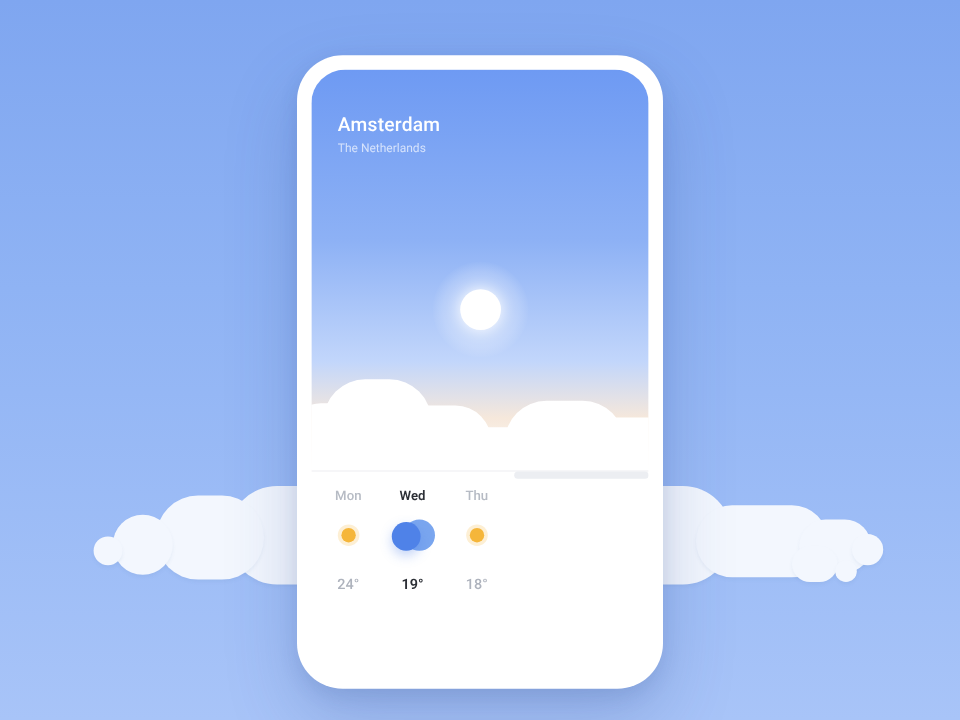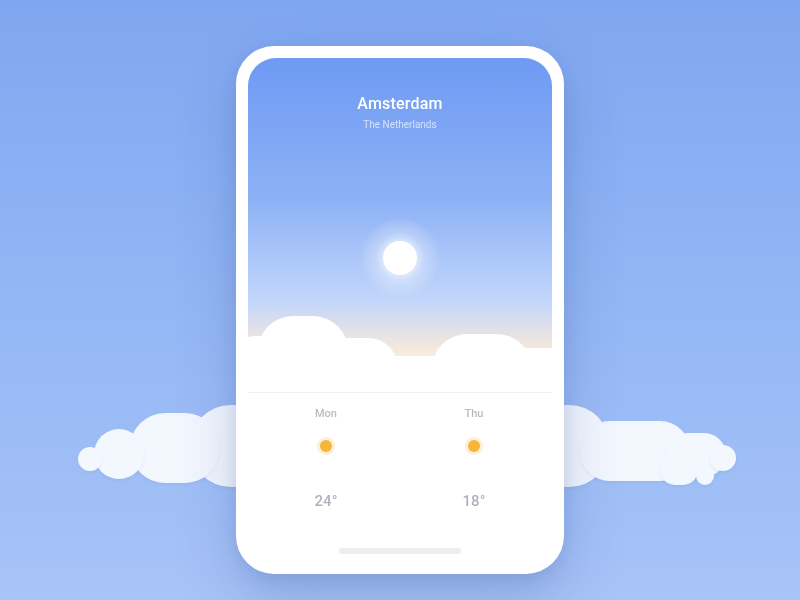--- a/index.html
+++ b/index.html
@@ -31,26 +31,25 @@
   .bg-cloud .p6 { width: 60px; height: 44px; left: 606px; top: 38px; border-radius: 30px; }
   .bg-cloud .p7 { width: 26px; height: 26px; left: 650px; top: 50px; }
   .bg-cloud .p8 { width: 38px; height: 30px; left: 600px; top: 60px; border-radius: 20px; }
   .bg-cloud .p9 { width: 18px; height: 18px; left: 636px; top: 72px; }
 
   
   .phone {
     position: absolute;
     left: 50%; top: 46px;
     transform: translateX(-50%);
-    width: 328px; height: 528px;
+    width: 305px; height: 528px;
     background: #ffffff;
     border-radius: 38px;
     box-shadow: 0 26px 60px rgba(40,70,140,0.22), 0 6px 16px rgba(40,70,140,0.12);
     padding: 12px;
-    text-align: center;
   }
   .screen {
     width: 100%; height: 100%;
     border-radius: 28px;
     overflow: hidden;
     position: relative;
     background: #fff;
   }
   .sky {
     position: absolute; inset: 0 0 auto 0;
@@ -102,21 +101,21 @@
   .cloud-mid  { position:absolute; left:0; right:0; top:298px; height:60px; background:#fff; border-radius:40px 40px 0 0 / 36px 36px 0 0; }
 
   
   .panel {
     position: absolute;
     left: 0; right: 0; bottom: 0;
     height: 170px;
     background: #fff;
     border-top: 1px solid #f0f1f4;
     display: flex;
-    flex-direction: column;
+    flex-direction: row;
   }
   .days {
     flex:1;
     display:flex;
     padding: 14px 4px 10px 4px;
   }
   .day {
     flex:1;
     display:flex; flex-direction:column; align-items:center;
     gap:11px;
@@ -133,21 +132,21 @@
   .highlight {
     position:absolute; inset:-2px;
     border-radius:50%;
     background:#fff;
     box-shadow: 0 6px 14px rgba(50,70,120,0.13), 0 1px 3px rgba(50,70,120,0.10);
   }
   .clouds-icon { width:30px; height:22px; position:relative; }
   .clouds-icon .b1 { position:absolute; width:26px; height:26px; left:8px; top:-2px; border-radius:50%; background:#7aa6ef; }
   .clouds-icon .b2 { position:absolute; width:24px; height:24px; left:-2px; top:0px; border-radius:50%; background:#4f82e8;
                      box-shadow: 0 4px 10px rgba(79,130,232,0.35); }
-  .day-temp { font-size:15px; color:#aeb3bd; font-weight:500; margin-top:20px; }
+  .day-temp { font-size:12px; color:#aeb3bd; font-weight:500; margin-top:8px; }
   .day.active .day-temp { color:#2c2f36; font-weight:600; }
 
   .home-bar { height:6px; width:40%; margin:0 auto 8px auto; background:#eceef2; border-radius:3px; }
 </style>
 </head>
 <body>
 
 <div class="bg-cloud">
   <div class="puff p4"></div>
   <div class="puff p3"></div>
@@ -191,20 +190,30 @@
 
         <div class="day">
           <div class="day-label">Mon</div>
           <div class="day-icon">
               <div class="sun-dot"></div>
             </div>
           <div class="day-temp">24°</div>
         </div>
 
 
+        <div class="day active">
+          <div class="day-label">Wed</div>
+          <div class="day-icon">
+            <div class="clouds-icon">
+                <div class="b1"></div>
+                <div class="b2"></div>
+              </div>
+          </div>
+          <div class="day-temp">19°</div>
+        </div>
 
         <div class="day">
           <div class="day-label">Thu</div>
           <div class="day-icon">
               <div class="sun-dot"></div>
             </div>
           <div class="day-temp">18°</div>
         </div>
 
 

